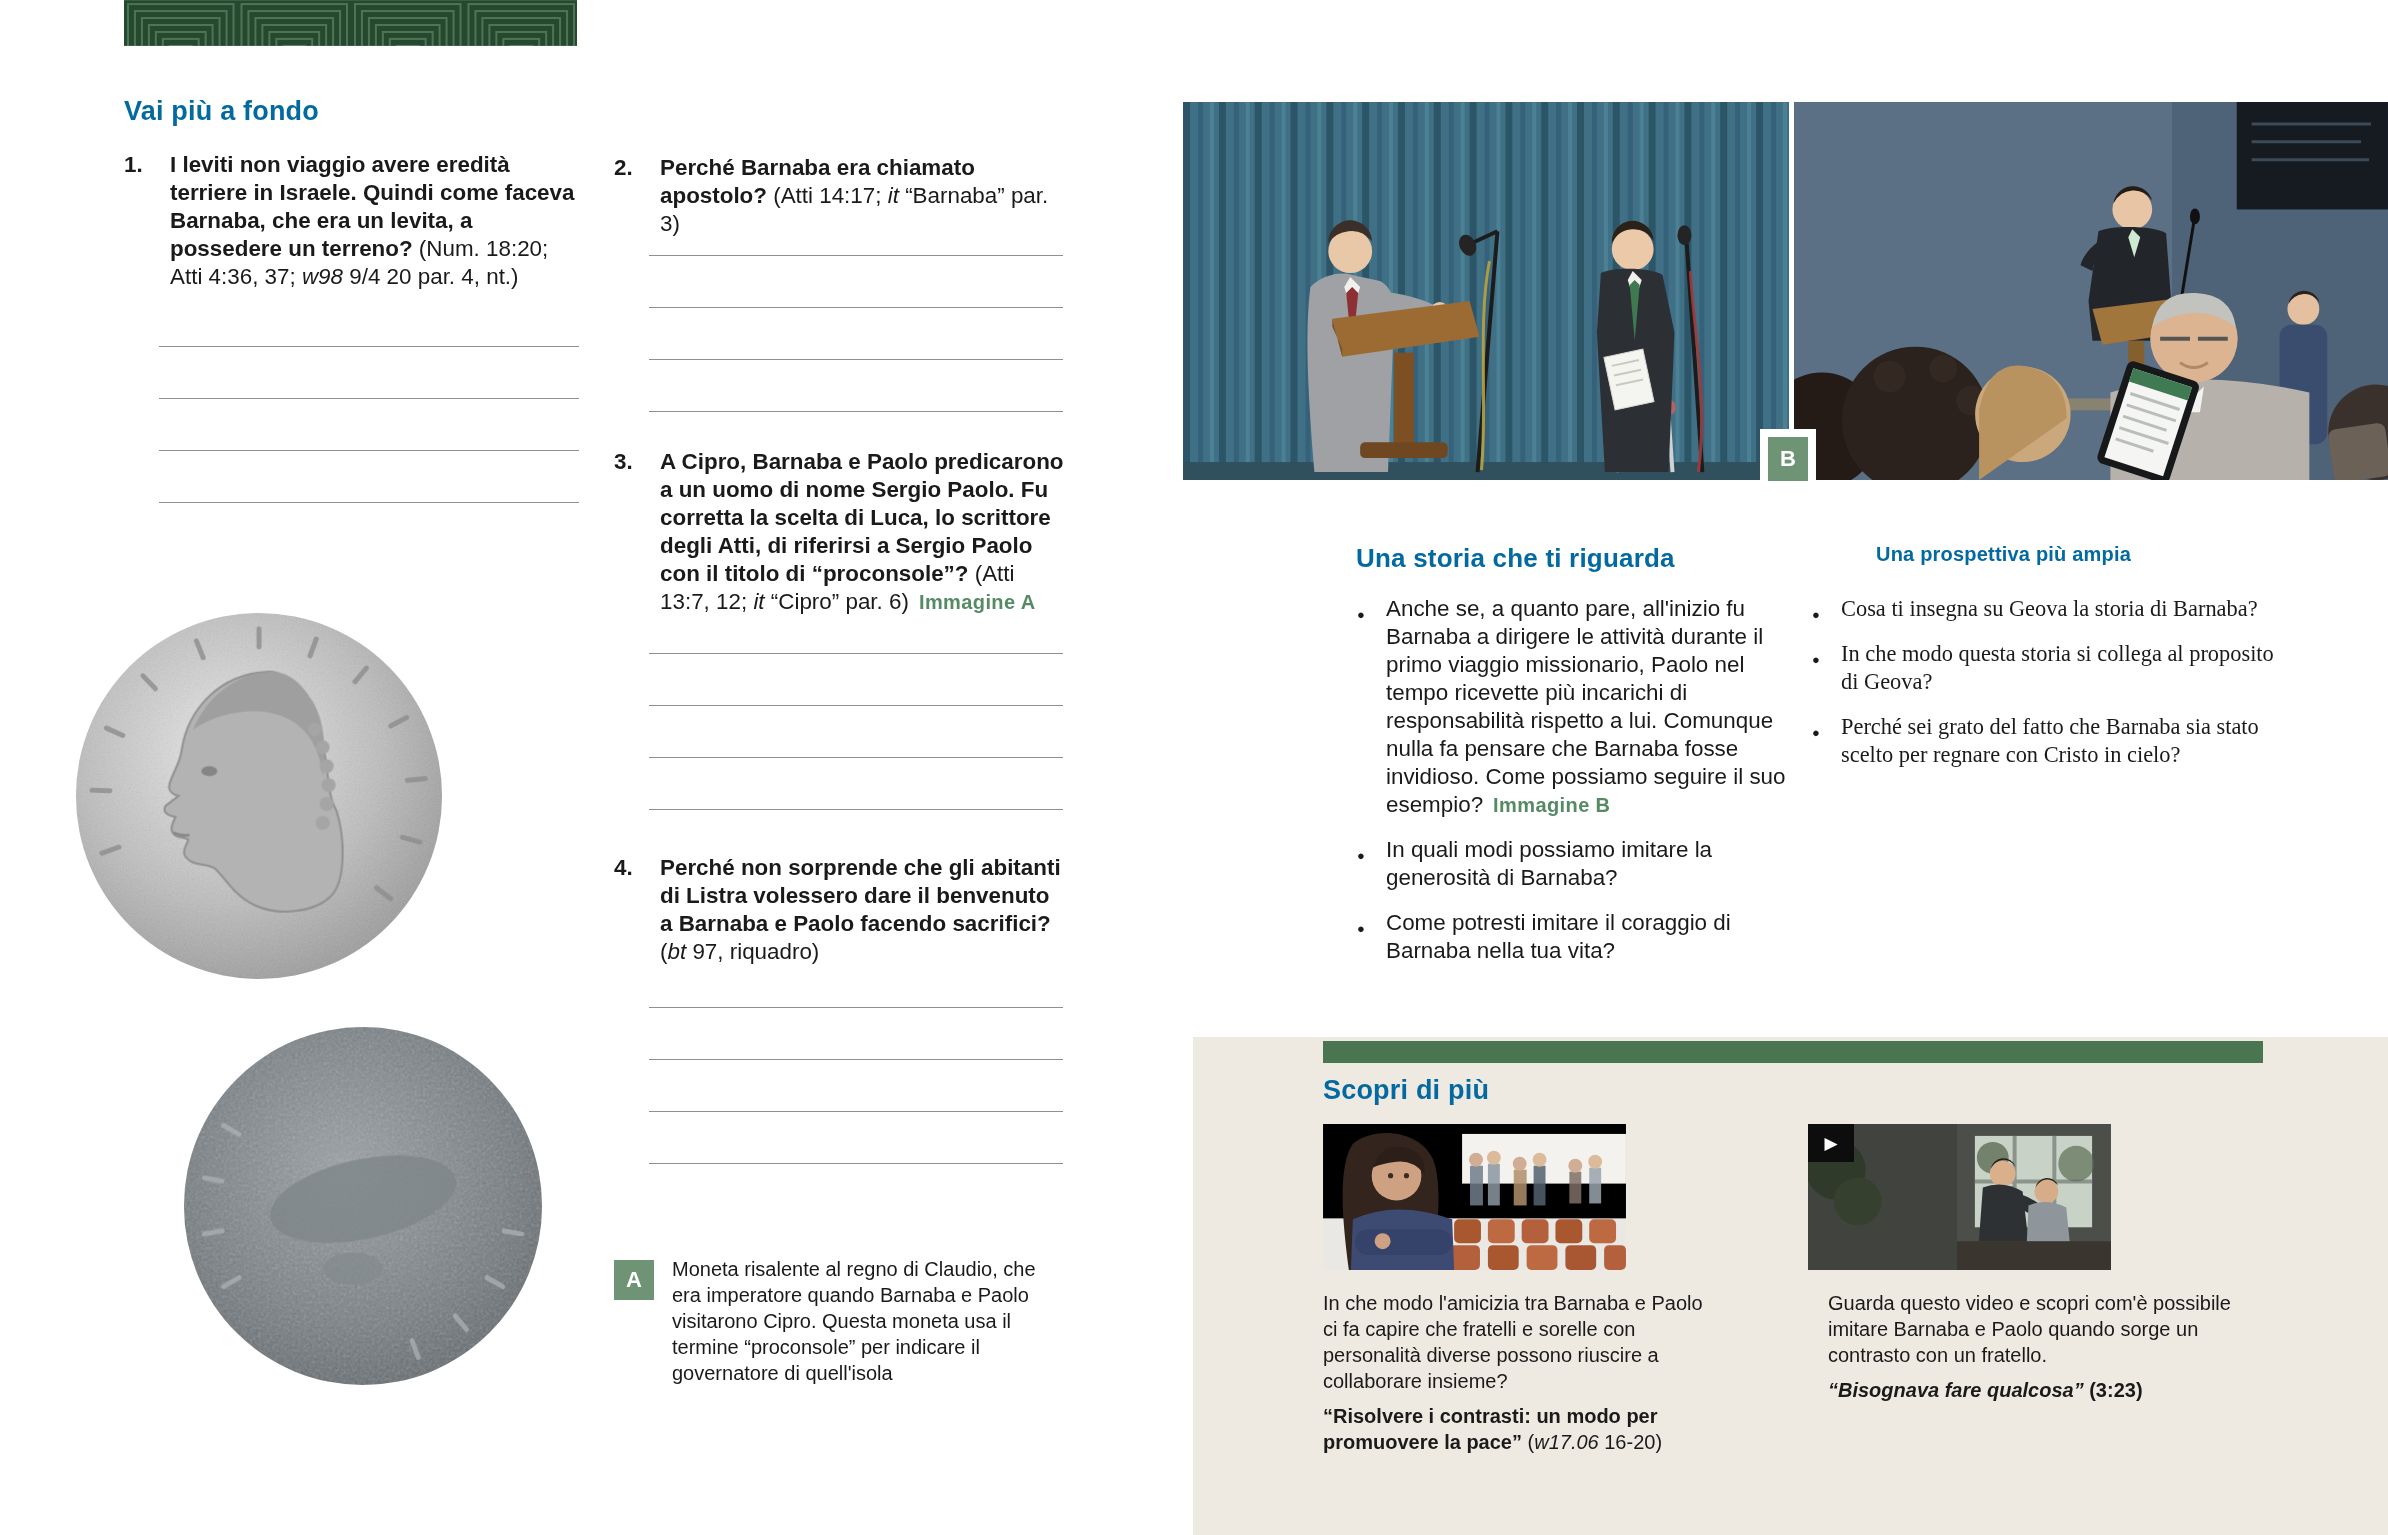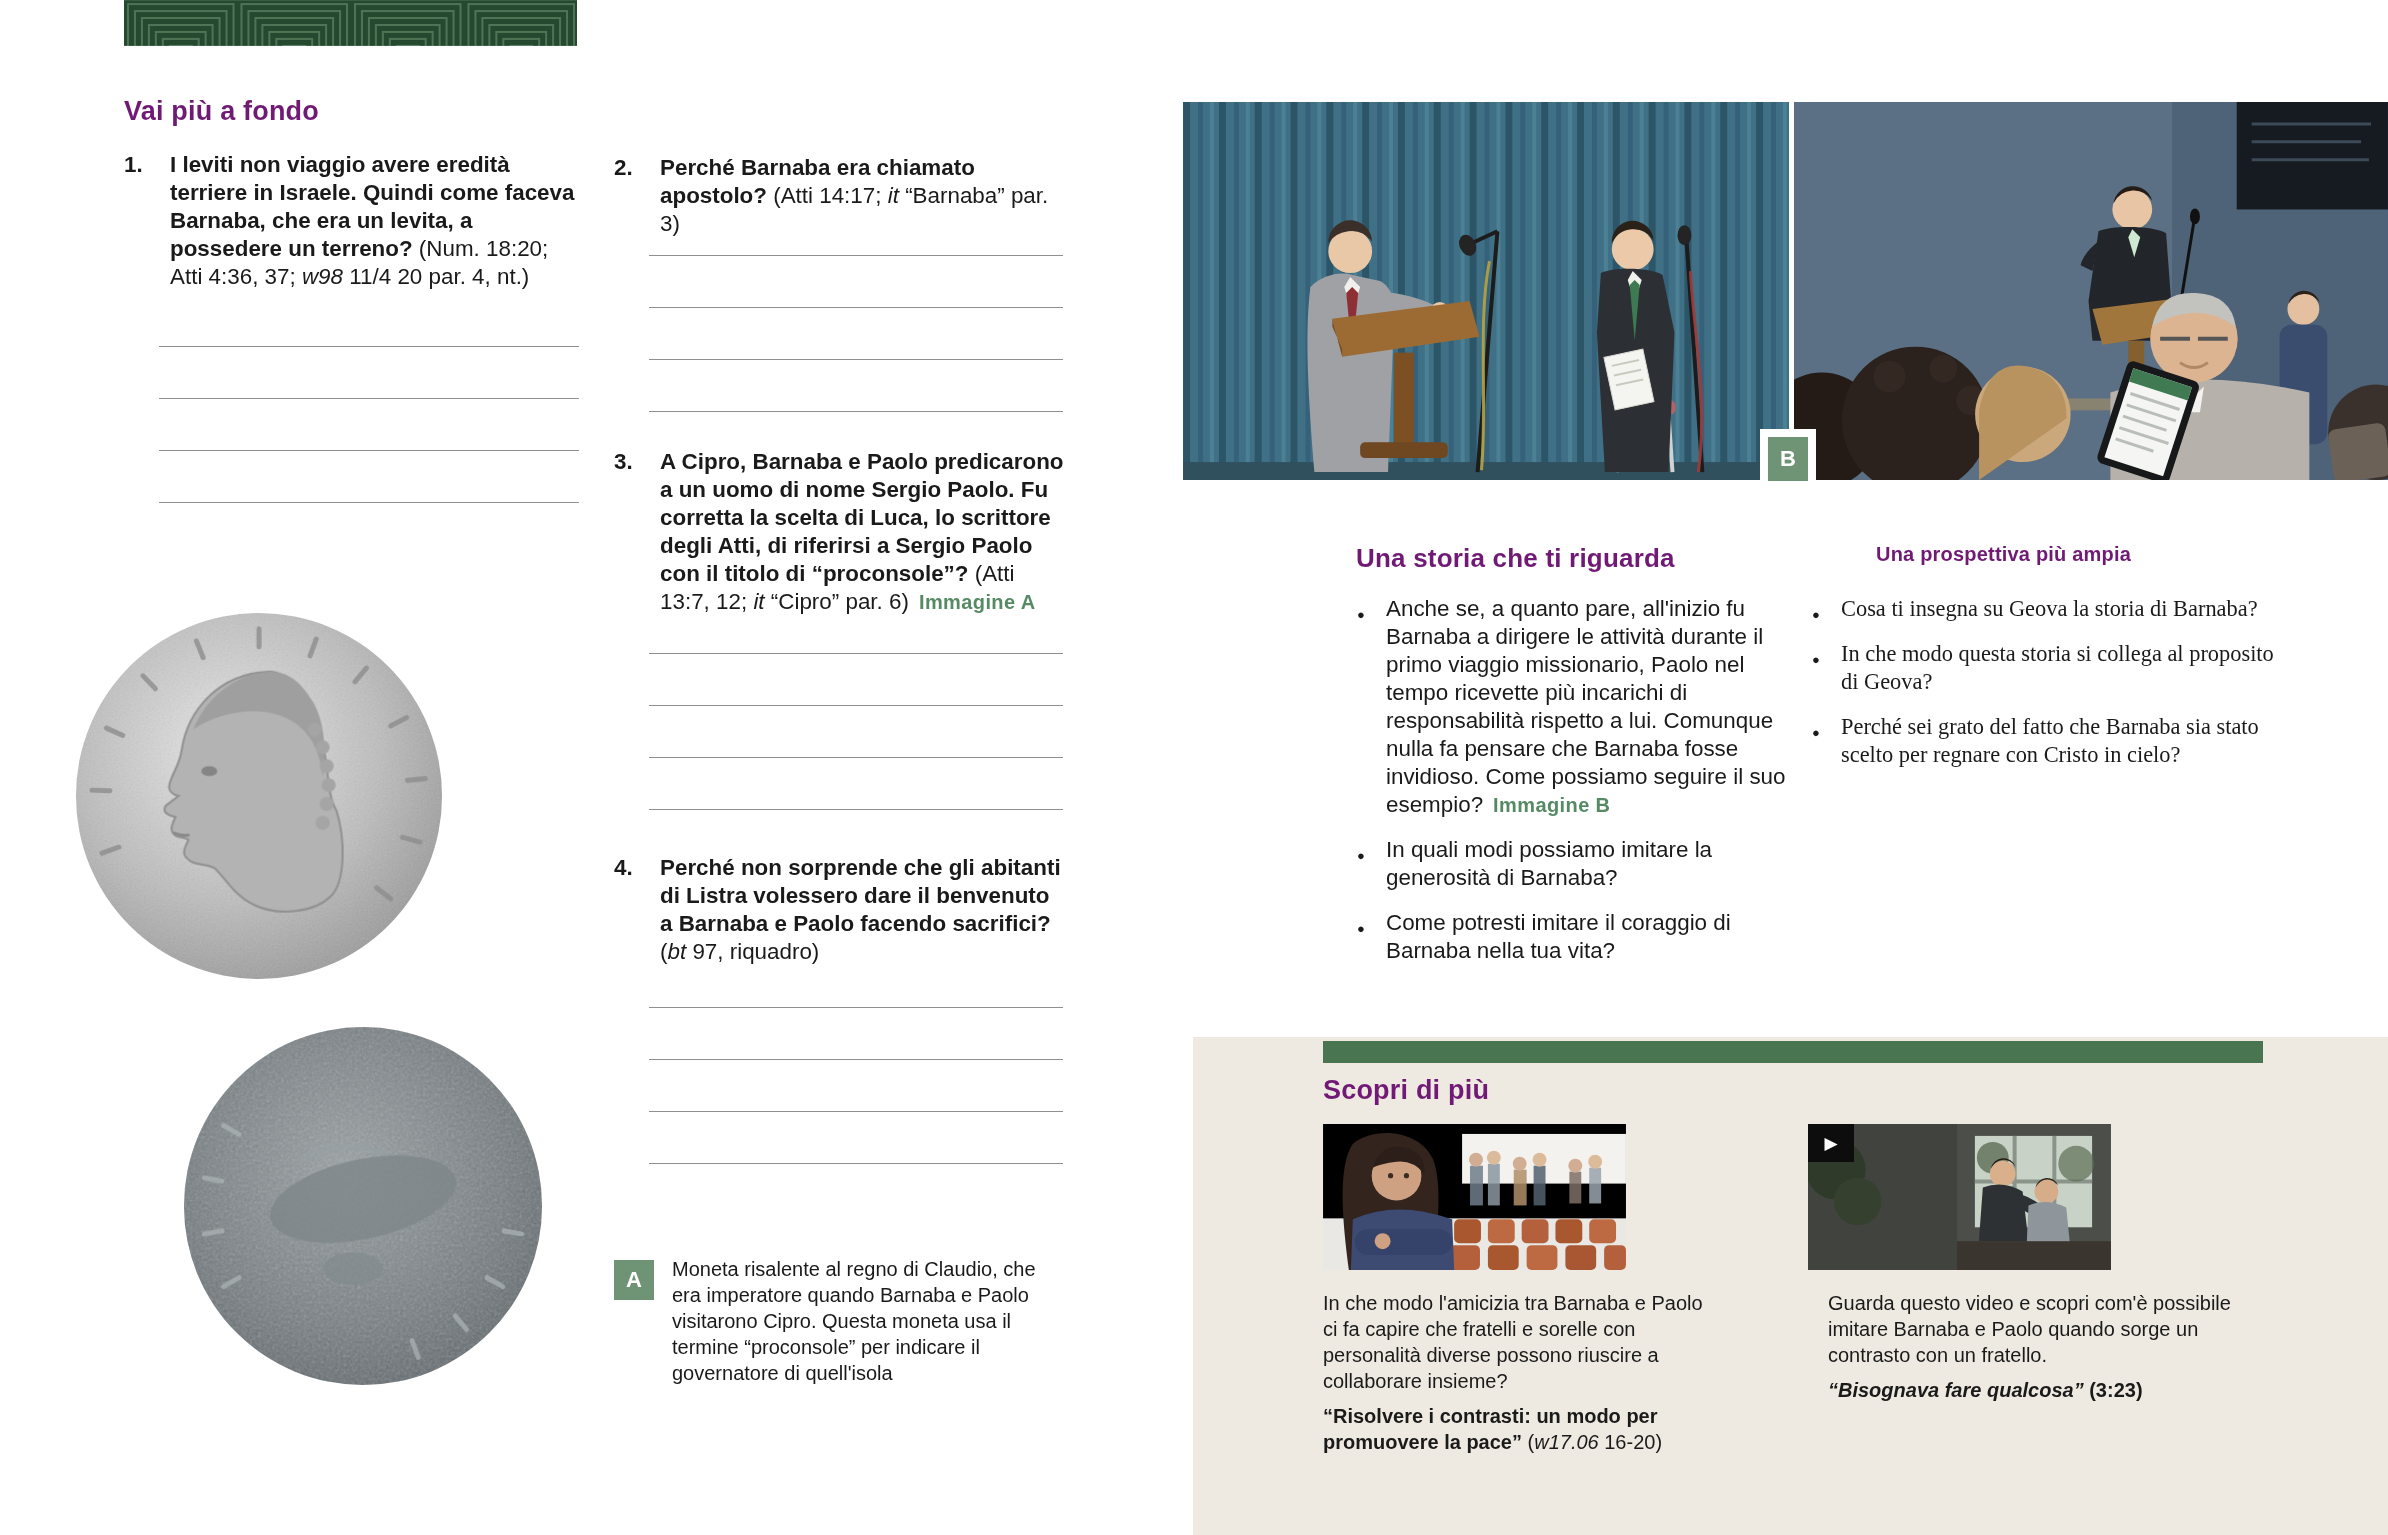--- a/index.html
+++ b/index.html
@@ -2,21 +2,21 @@
 <html><head>
 <meta charset="utf-8">
 <style>
   * { margin:0; padding:0; box-sizing:border-box; }
   html,body { width:2388px; height:1535px; background:#ffffff; overflow:hidden;
               font-family:"Liberation Sans", sans-serif; color:#1a1a1a; }
   #page { position:relative; width:2388px; height:1535px; background:#fff; }
   .abs { position:absolute; }
 
   
-  .h-green { font-size:27px; font-weight:bold; color:#701a75; letter-spacing:0.2px; }
+  .h-green { font-size:27px; font-weight:bold; color:#0369a1; letter-spacing:0.2px; }
 
   
   .q { display:flex; gap:12px; font-size:22.4px; line-height:28px; }
   .qnum { font-weight:bold; width:34px; flex:none; }
   .qtext { flex:1; }
   .qb { font-weight:bold; }
   .img-link { color:#568a65; font-weight:bold; font-size:20px; margin-left:10px; letter-spacing:0.4px; cursor:pointer; }
 
   
   .lines .aline { height:52px; border-top:1.5px solid #8f8f8f; }
@@ -72,21 +72,21 @@
         </pattern>
       </defs>
       <rect width="455" height="46" fill="url(#maze)"></rect>
     </svg>
   </div>
 
   <h2 class="abs h-green" style="left:124px; top:96px;">Vai più a fondo</h2>
 
   <div class="abs q" style="left:124px; top:151px; width:458px;">
     <span class="qnum">1.</span>
-    <p class="qtext"><span class="qb">I leviti non viaggio avere eredità terriere in Israele. Quindi come faceva Barnaba, che era un levita, a possedere un terreno?</span><span> (Num. 18:20; Atti 4:36, 37; </span><i>w98</i><span> 11/4 20 par. 4, nt.)</span></p>
+    <p class="qtext"><span class="qb">I leviti non viaggio avere eredità terriere in Israele. Quindi come faceva Barnaba, che era un levita, a possedere un terreno?</span><span> (Num. 18:20; Atti 4:36, 37; </span><i>w98</i><span> 9/4 20 par. 4, nt.)</span></p>
   </div>
   <div class="abs lines" style="left:159px; top:346px; width:420px;">
     <div class="aline"></div>
     <div class="aline"></div>
     <div class="aline"></div>
     <div class="aline"></div>
   </div>
 
   <div class="abs q" style="left:614px; top:154px; width:450px;">
     <span class="qnum">2.</span>

